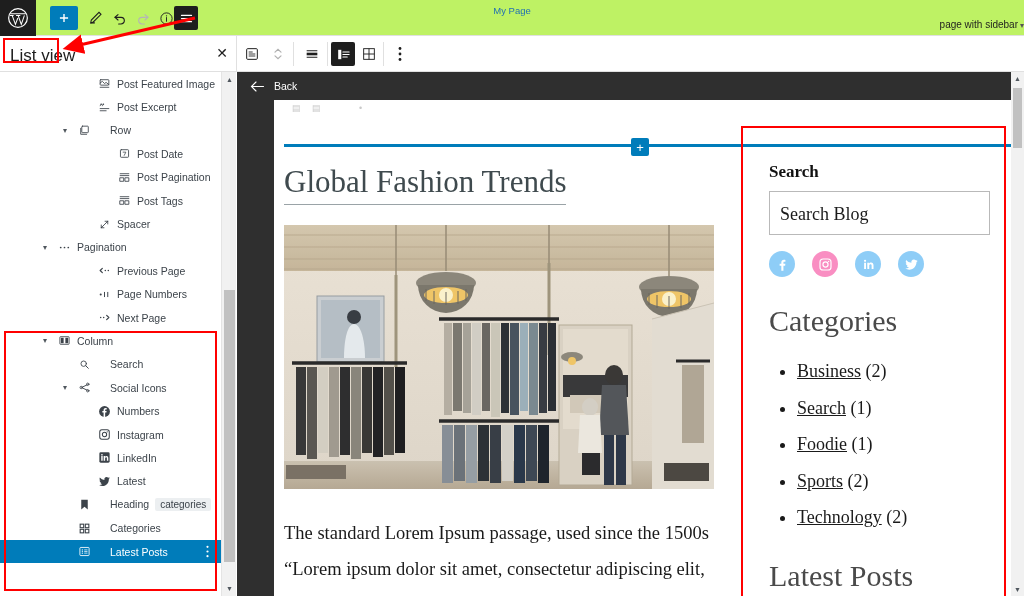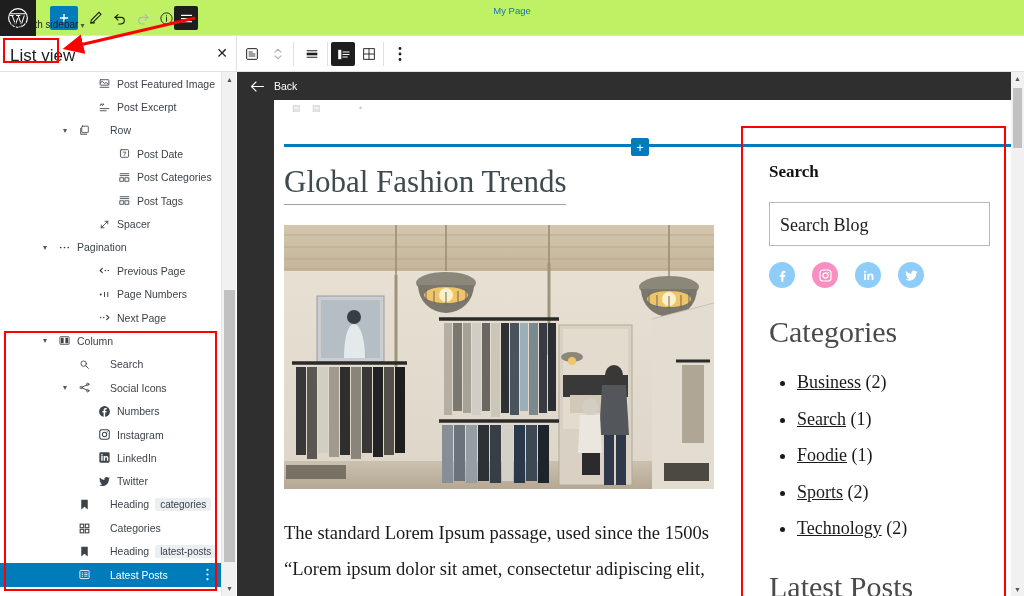--- a/index.html
+++ b/index.html
@@ -29,22 +29,22 @@
   #tb-undo{ left:108px; }
   #tb-redo{ left:131px; }
   #tb-info{ left:154px; }
   #tb-listview{ left:174px; width:24px; height:24px; background:#1e1e1e; border-radius:2px; }
 
   #doc-title{
     position:absolute; left:0; right:0; top:5px; text-align:center;
     font-size:9.5px; color:#2271b1; line-height:12px;
   }
   #doc-sub{
-    position:absolute; left:0; right:0; top:19px; text-align:left;
-    font-size:10px; color:#1e1e1e; line-height:12px;
+    position:absolute; left:0; right:0; top:19px; text-align:right;
+    font-size:10px; color:#1e1e1e; line-height:12px;padding-left:28px;
   }
   #doc-sub .caret{ font-size:8px; color:#555; margin-left:2px; }
 
   
   #secondbar{
     position:absolute; left:0; top:36px; width:1024px; height:36px;
     background:#fff; border-bottom:1px solid #e0e0e0; z-index:15;
   }
   #lv-title{
     position:absolute; left:10px; top:10px; font-size:17px; color:#1e1e1e;
@@ -181,21 +181,21 @@
 
   
   #sidecol{
     position:absolute; left:495px; top:62px; width:245px;
   }
   #side-search-h{
     font-family:"Liberation Serif", serif;
     font-size:17px; font-weight:bold; color:#111; line-height:20px;
   }
   #side-search-input{
-    margin-top:20px; width:221px; height:44px;
+    margin-top:9px; width:221px; height:44px;
     border:1px solid #b9b9b9; background:#fff;
     font-family:"Liberation Serif", serif;
     font-size:18px; color:#1a1a1a;
     padding:0 10px; line-height:44px;
   }
   #side-social{
     margin-top:16px; display:flex; gap:17px;
   }
   .soc{
     width:26px; height:26px; border-radius:50%;
@@ -385,21 +385,21 @@
     </div>
     <div class="lv-row d4">
       <span class="lv-chev"></span>
       <span class="lv-icon">
         <svg width="13" height="13" viewBox="0 0 24 24" fill="none" stroke="#3c434a" stroke-width="1.6" stroke-linecap="round" stroke-linejoin="round">
           <path d="M4 5h16M4 8.5h16"></path>
           <rect x="4" y="12.5" width="6.5" height="6.5"></rect>
           <rect x="13.5" y="12.5" width="6.5" height="6.5"></rect>
         </svg>
       </span>
-      <span class="lv-label">Post Categories</span>
+      <span class="lv-label">Post Pagination</span>
     </div>
     <div class="lv-row d4">
       <span class="lv-chev"></span>
       <span class="lv-icon">
         <svg width="13" height="13" viewBox="0 0 24 24" fill="none" stroke="#3c434a" stroke-width="1.6" stroke-linecap="round" stroke-linejoin="round">
           <path d="M4 5h16M4 8.5h16"></path>
           <rect x="4" y="12.5" width="6.5" height="6.5"></rect>
           <rect x="13.5" y="12.5" width="6.5" height="6.5"></rect>
         </svg>
       </span>
@@ -522,21 +522,21 @@
       </span>
       <span class="lv-label">LinkedIn</span>
     </div>
     <div class="lv-row d3">
       <span class="lv-chev"></span>
       <span class="lv-icon">
         <svg width="13" height="13" viewBox="0 0 24 24" fill="#3c434a">
           <path d="M22 5.9a8 8 0 0 1-2.36.65 4.1 4.1 0 0 0 1.8-2.27 8.2 8.2 0 0 1-2.6 1A4.1 4.1 0 0 0 11.8 9a11.6 11.6 0 0 1-8.44-4.3 4.1 4.1 0 0 0 1.27 5.5 4 4 0 0 1-1.86-.5v.05a4.1 4.1 0 0 0 3.3 4 4.2 4.2 0 0 1-1.86.07 4.1 4.1 0 0 0 3.83 2.85A8.3 8.3 0 0 1 2 18.4a11.6 11.6 0 0 0 6.3 1.84c7.55 0 11.68-6.26 11.68-11.69v-.53A8.3 8.3 0 0 0 22 5.9z"></path>
         </svg>
       </span>
-      <span class="lv-label">Twitter</span>
+      <span class="lv-label">Latest</span>
     </div>
     <div class="lv-row d2">
       <span class="lv-chev"></span>
       <span class="lv-icon">
         <svg width="13" height="13" viewBox="0 0 24 24" fill="#3c434a">
           <path d="M6 3h12v18l-6-5-6 5z"></path>
         </svg>
       </span>
       <span class="lv-label">Heading<span class="lv-tag">categories</span></span>
     </div>
@@ -544,29 +544,20 @@
       <span class="lv-chev"></span>
       <span class="lv-icon">
         <svg width="13" height="13" viewBox="0 0 24 24" fill="none" stroke="#3c434a" stroke-width="2">
           <rect x="4" y="4" width="6.5" height="6.5"></rect>
           <rect x="13.5" y="4" width="6.5" height="6.5"></rect>
           <rect x="4" y="13.5" width="6.5" height="6.5"></rect>
           <rect x="13.5" y="13.5" width="6.5" height="6.5"></rect>
         </svg>
       </span>
       <span class="lv-label">Categories</span>
-    </div>
-    <div class="lv-row d2">
-      <span class="lv-chev"></span>
-      <span class="lv-icon">
-        <svg width="13" height="13" viewBox="0 0 24 24" fill="#3c434a">
-          <path d="M6 3h12v18l-6-5-6 5z"></path>
-        </svg>
-      </span>
-      <span class="lv-label">Heading<span class="lv-tag">latest-posts</span></span>
     </div>
     <div class="lv-row d2 selected">
       <span class="lv-chev" style="color: rgb(255, 255, 255);"></span>
       <span class="lv-icon">
         <svg width="13" height="13" viewBox="0 0 24 24" fill="none" stroke="#ffffff" stroke-width="1.6">
           <rect x="3.5" y="4.5" width="17" height="15" rx="1.5"></rect>
           <circle cx="8" cy="9" r="1.1" fill="#ffffff" stroke="none"></circle>
           <circle cx="8" cy="12" r="1.1" fill="#ffffff" stroke="none"></circle>
           <circle cx="8" cy="15" r="1.1" fill="#ffffff" stroke="none"></circle>
           <path d="M11.5 9h6M11.5 12h6M11.5 15h6" stroke-width="1.3"></path>

